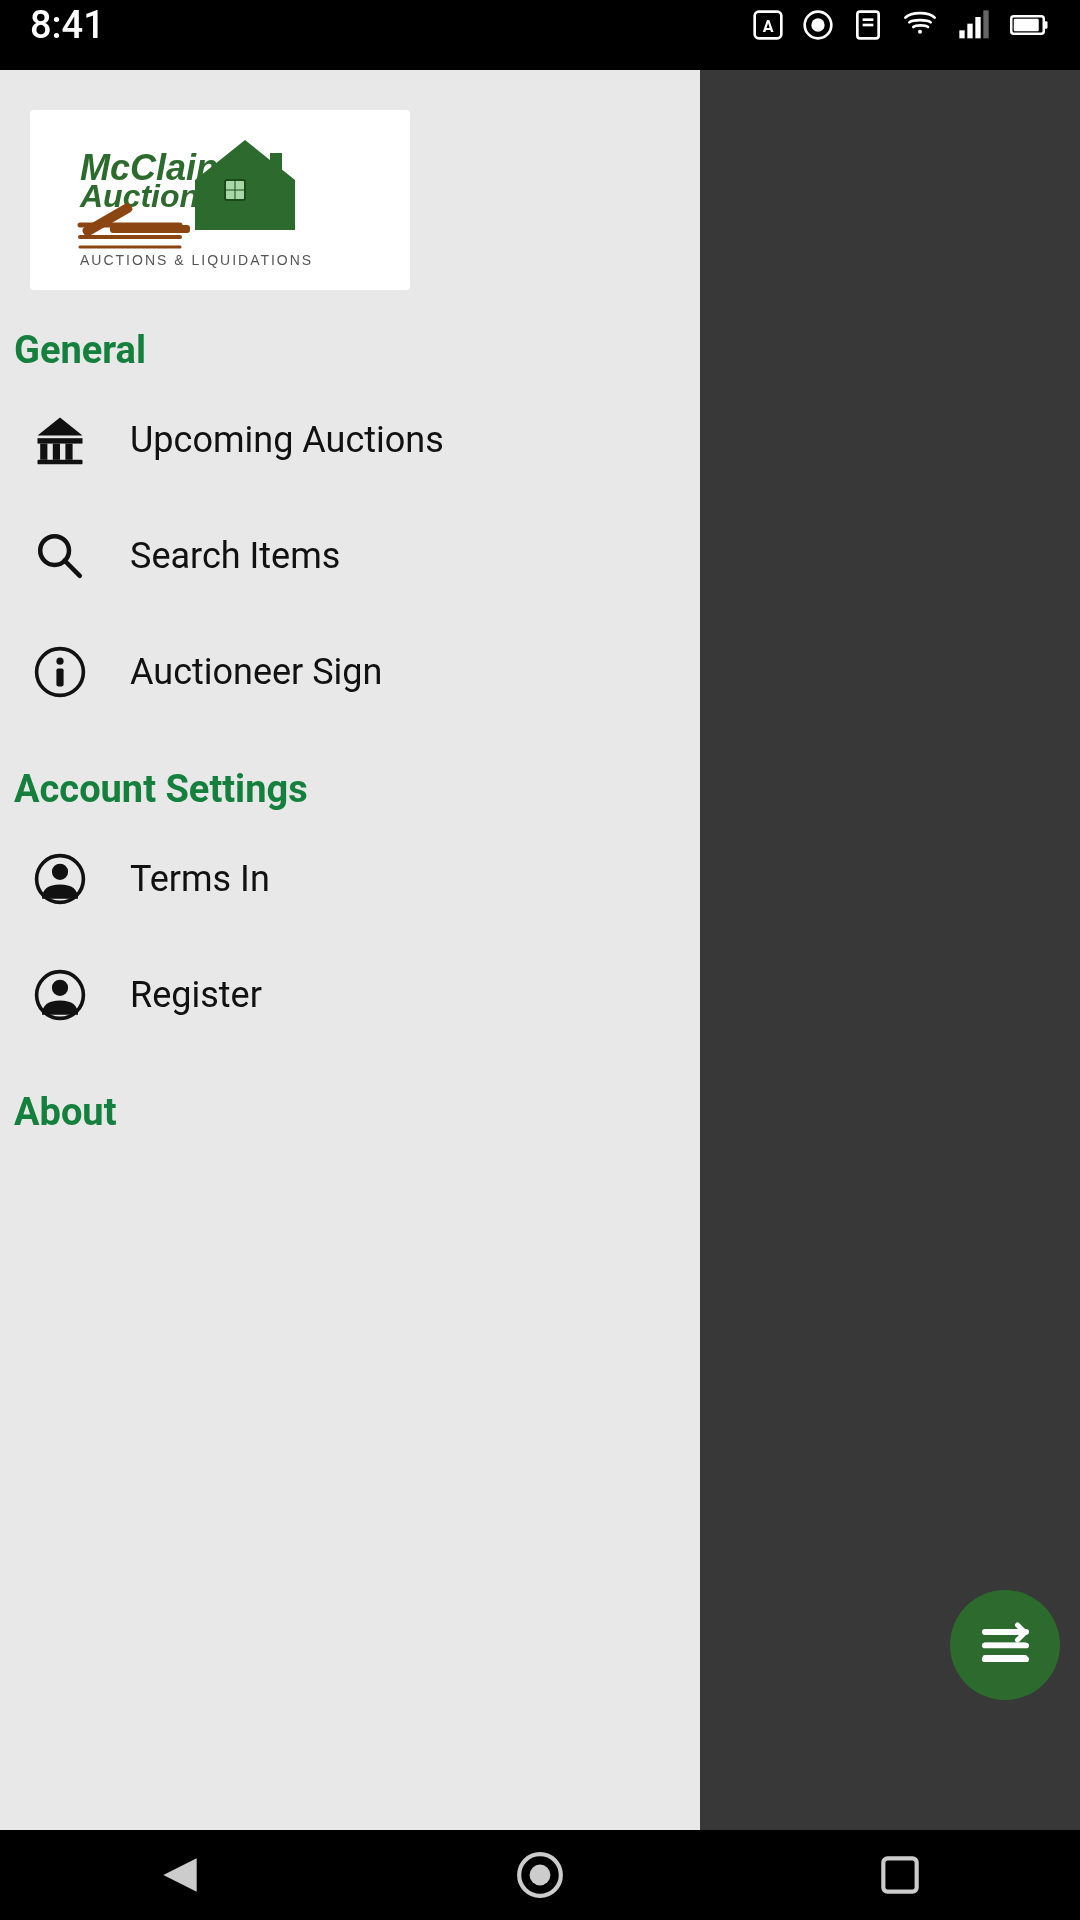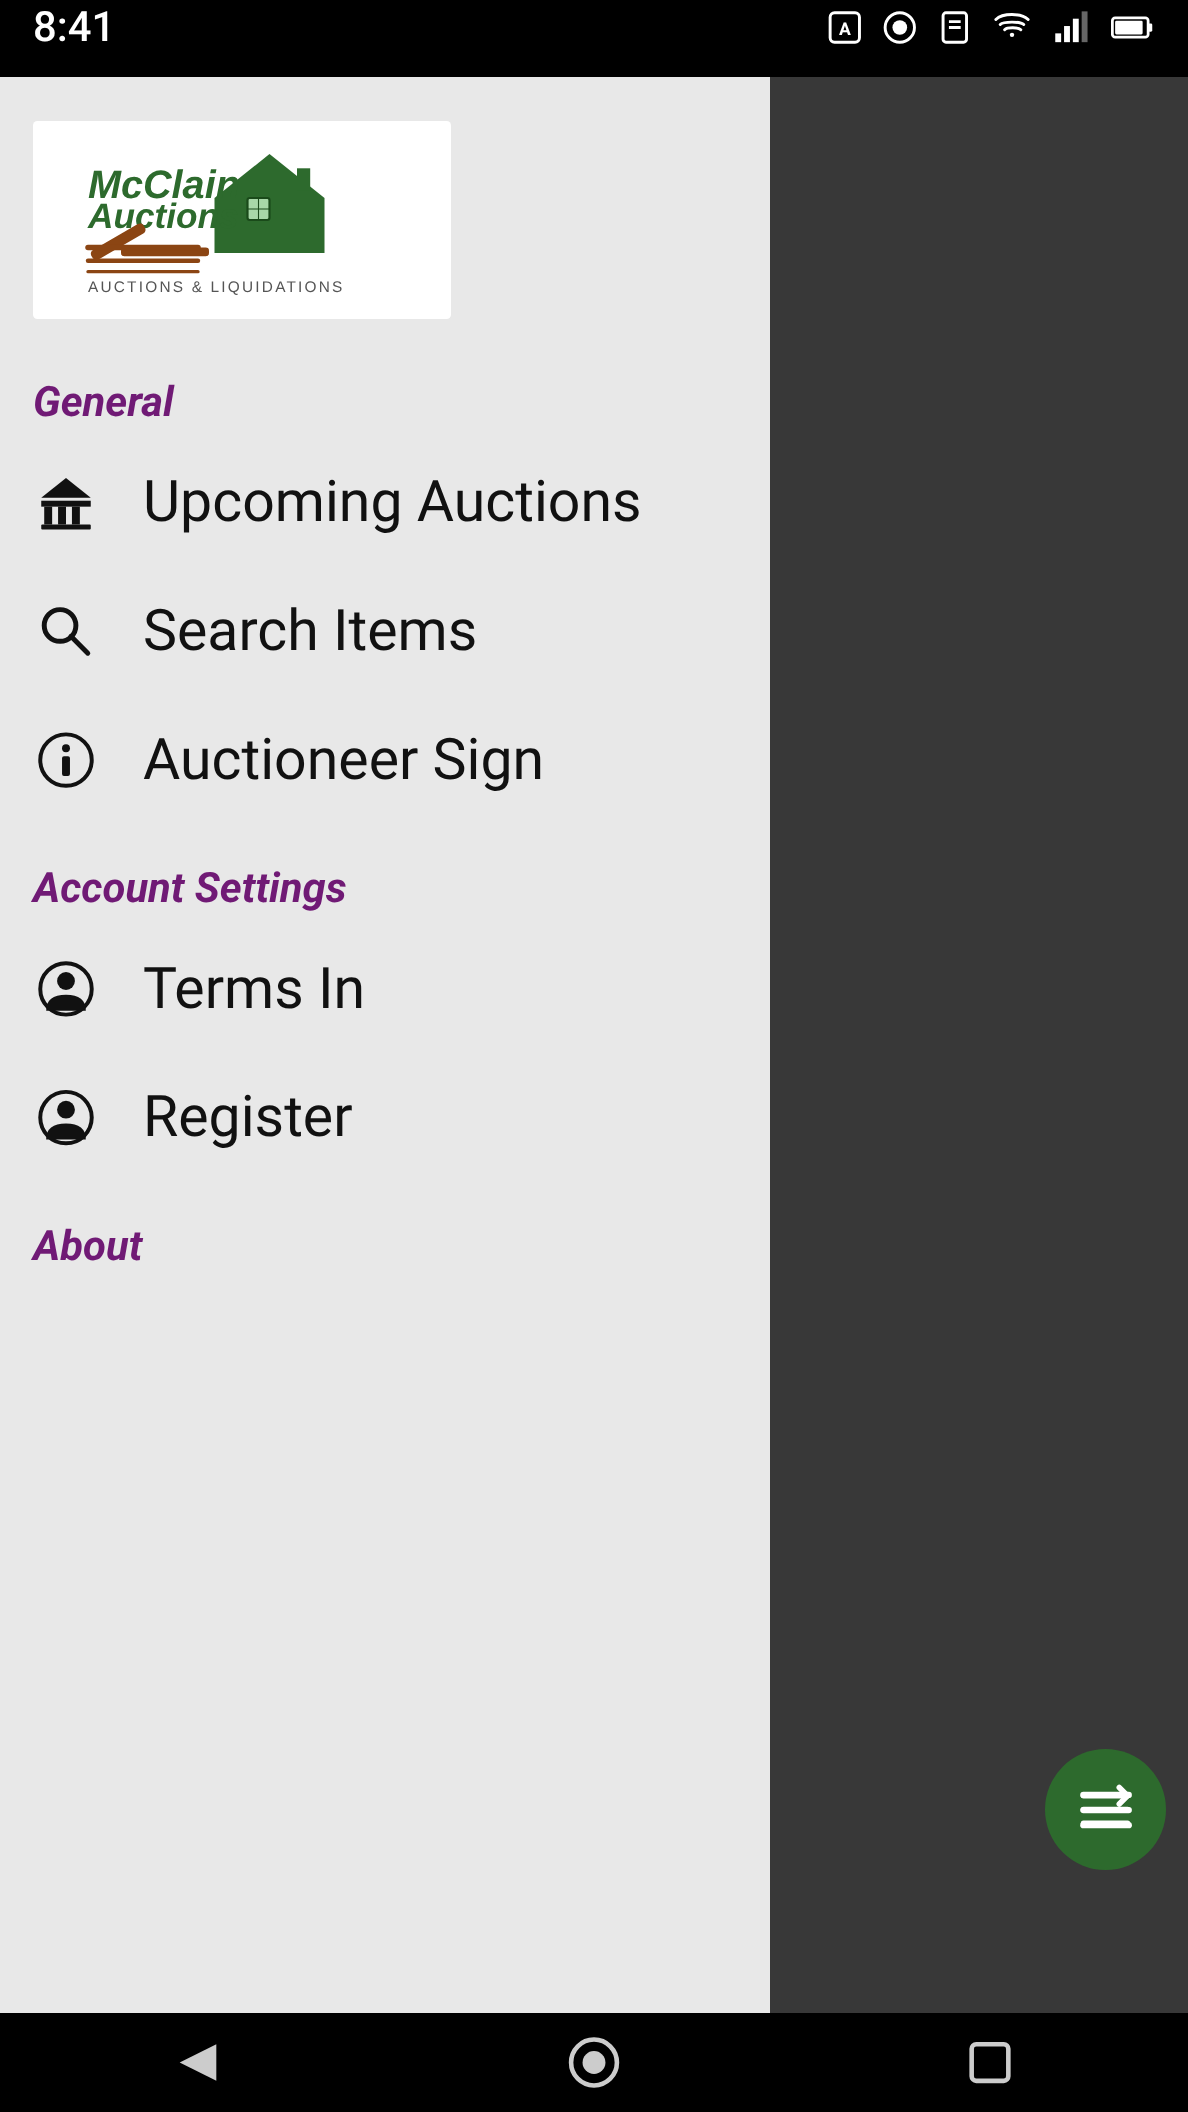--- a/index.html
+++ b/index.html
@@ -67,40 +67,39 @@
       flex: 1;
       background: rgba(80, 80, 80, 0.7);
       position: relative;
     }
 
     
     .logo-container {
       width: 380px;
       height: 180px;
       background: #fff;
-      margin: 20px 30px 34px 30px;
+      margin: 20px 30px 18px 30px;
       display: flex;
       align-items: center;
       justify-content: center;
       border-radius: 4px;
       padding: 15px;
     }
 
     .logo-svg {
       width: 340px;
       height: 150px;
     }
 
     
     .section-heading {
       font-size: 38px;
       font-weight: 700;
-      color: #701a75;
-      padding: 20px 30px 10px 30px;
-      font-style: italic;
+      color: #15803d;
+      padding: 20px 30px 10px 14px;
     }
 
     
     .menu-item {
       display: flex;
       align-items: center;
       padding: 28px 30px;
       cursor: pointer;
       gap: 40px;
     }
@@ -113,21 +112,21 @@
       justify-content: center;
       flex-shrink: 0;
     }
 
     .menu-icon svg {
       width: 54px;
       height: 54px;
     }
 
     .menu-label {
-      font-size: 52px;
+      font-size: 36px;
       color: #111;
       font-weight: 400;
     }
 
     
     .fab-button {
       position: absolute;
       bottom: 130px;
       right: 20px;
       width: 110px;

